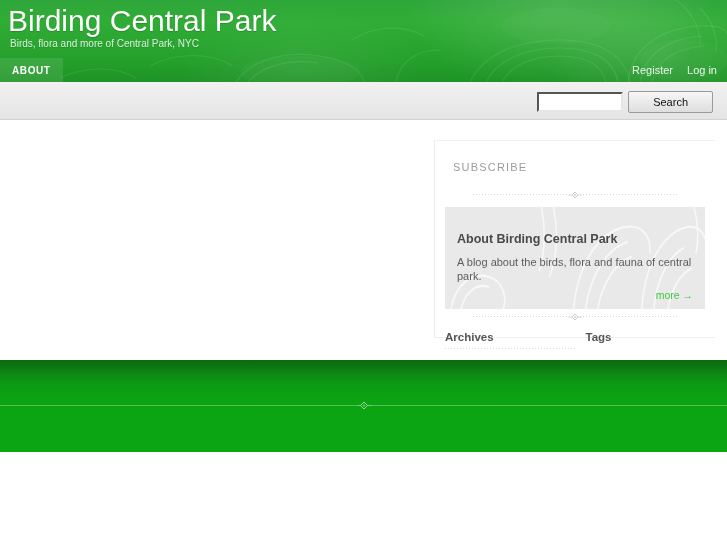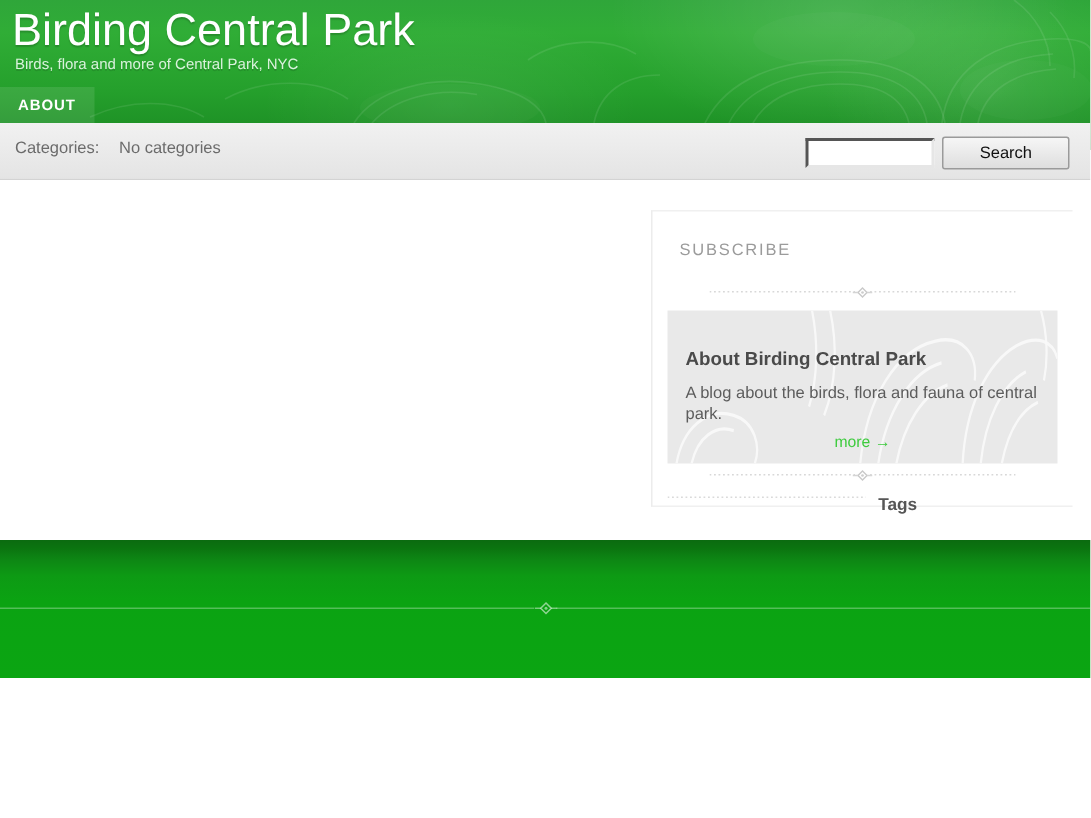--- a/index.html
+++ b/index.html
@@ -164,21 +164,21 @@
   .about-title {
     position: relative; z-index: 2;
     font-size: 12.5px; font-weight: bold; color: #4a4a4a; margin: 0 0 9px 0;
   }
   .about-text {
     position: relative; z-index: 2;
     font-size: 11px; color: #5c5c5c; margin: 0; line-height: 14px;
   }
   .about-more {
     position: relative; z-index: 2;
-    display: block; text-align: center;
+    display: block; text-align: right;
     font-size: 10.5px; color: #3ecb3e; text-decoration: none; cursor: pointer;
     margin-top: 6px;
   }
 
   .cols {
     display: flex; margin-top: 10px;
   }
   .col-archives { width: 141px; padding-right: 8px; }
   .col-tags { width: 120px; }
   .col-title {
@@ -247,28 +247,28 @@
       </g>
     </svg>
 
     <h1 class="site-title">Birding Central Park</h1>
     <p class="site-tagline">Birds, flora and more of Central Park, NYC</p>
 
     <div class="nav-bar">
       <div class="nav-left">
         <a class="nav-item">ABOUT</a>
       </div>
+      <div class="nav-right">
+        <a class="nav-link">Register</a>
+        <a class="nav-link">Log in</a>
+      </div>
     </div>
   </div>
 
   <div class="subbar">
-    <div class="cats">
-      <span class="cats-label">Categories:</span>
-      <span class="cats-value">No categories</span>
-    </div>
     <div class="searchbox">
       <input class="search-input" type="text" placeholder="" style="">
       <button class="search-button">Search</button>
     </div>
   </div>
 
   <div class="content">
 
     <div class="main-col"></div>
 
@@ -310,20 +310,21 @@
       <div class="divider">
         <svg class="divider-gem" viewBox="0 0 14 8">
           <path d="M7 1 L10 4 L7 7 L4 4 Z" fill="none" stroke="#c9c9c9" stroke-width="0.9"></path>
           <path d="M0.5 4 L4 4 M10 4 L13.5 4" stroke="#d4d4d4" stroke-width="0.9"></path>
           <circle cx="7" cy="4" r="0.9" fill="#cdcdcd"></circle>
         </svg>
       </div>
 
       <div class="cols">
         <div class="col-archives">
+          <h4 class="col-title">Archives</h4>
           <div class="col-rule"></div>
           <ul class="col-list"></ul>
         </div>
         <div class="col-tags">
           <h4 class="col-title">Tags</h4>
           <div class="col-rule hidden"></div>
           <ul class="col-list"></ul>
         </div>
       </div>
 

